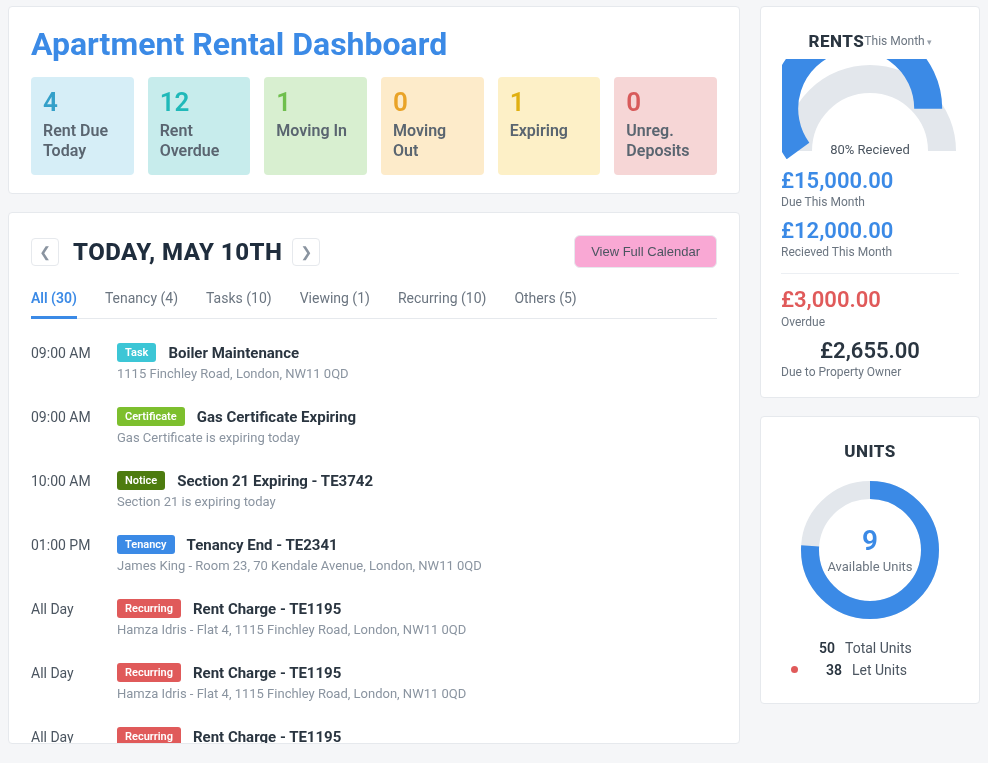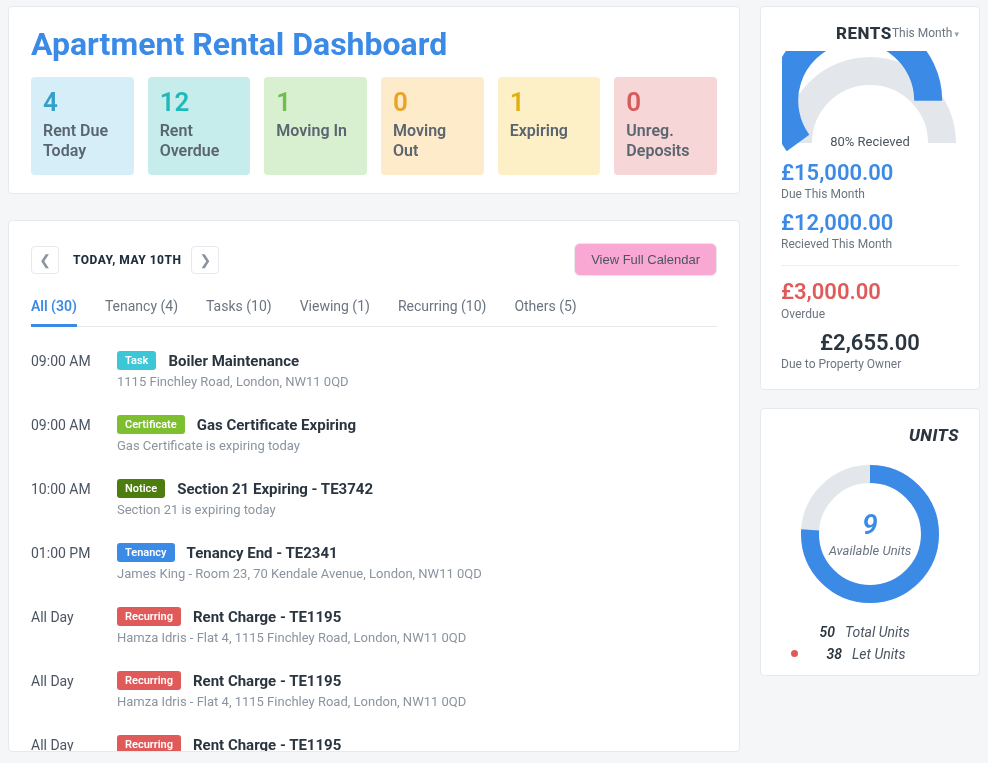--- a/index.html
+++ b/index.html
@@ -10,21 +10,21 @@
     width: 988px;
     height: 763px;
     overflow: hidden;
     padding: 6px 0 0 0;
   }
   .layout {
     display: flex;
     gap: 20px;
     padding: 0 8px;
   }
-  .left-col { flex: 1; min-width: 0; display: flex; flex-direction: column; gap: 26px; }
+  .left-col { flex: 1; min-width: 0; display: flex; flex-direction: column; gap: 18px; }
   .right-col { width: 220px; display: flex; flex-direction: column; gap: 18px; }
 
   .card {
     background: #fff;
     border: 1px solid #e6e9ed;
     border-radius: 4px;
     padding: 18px 22px;
   }
 
   
@@ -58,21 +58,21 @@
   .nav-btn {
     width: 28px; height: 28px;
     border: 1px solid #e6e9ed;
     border-radius: 4px;
     background: #fff;
     display: flex; align-items: center; justify-content: center;
     cursor: pointer;
     color: #8a94a0;
     font-size: 14px;
   }
-  .cal-title { font-size: 12px; font-weight: 800; letter-spacing: .5px; margin-left: 14px; }
+  .cal-title { font-size: 24px; font-weight: 800; letter-spacing: .5px; margin-left: 14px; }
   .spacer { flex: 1; }
   .view-cal-btn {
     border: 1px solid #e6e9ed;
     border-radius: 6px;
     background: #f9a8d4;
     padding: 8px 16px;
     font-size: 13px;
     color: #4b5560;
     cursor: pointer;
     margin-left: 12px;
@@ -114,21 +114,21 @@
   .bg-task    { background: #3cc6d6; }
   .bg-cert    { background: #7dbf2e; }
   .bg-notice  { background: #4d7c0f; }
   .bg-tenancy { background: #3b8ae6; }
   .bg-recur   { background: #e05a5a; }
   .event-title { font-size: 15px; font-weight: 700; color: #2a3540; }
   .event-sub { font-size: 13px; color: #8a94a0; }
 
   
   .panel-title { font-size: 17px; font-weight: 800; letter-spacing: .5px; color: #2a3540; }
-  .panel-head { display:flex; align-items:center; justify-content: flex-end; margin-bottom: 8px;}
+  .panel-head { display:flex; align-items:center; justify-content: center; margin-bottom: 8px; margin-top: 8px;}
   .select-lite { font-size: 12px; color: #6b7580; cursor: pointer; }
   .select-lite::after { content: " \25BE"; font-size: 9px; color: #9aa2ac;}
 
   .gauge-wrap { position: relative; width: 176px; height: 100px; margin: 0 auto; }
   .gauge-wrap svg { width: 176px; height: 100px; }
   .gauge-label {
     position: absolute; left:0; right:0; bottom: 2px;
     text-align: center; font-size: 13px; color: #4b5560;
   }
 
@@ -148,21 +148,21 @@
   .donut-num { font-size: 28px; font-weight: 600; color: #3b8ae6; }
   .donut-lbl { font-size: 13px; color: #6b7580; line-height:1.2; margin-top:2px;}
 
   .unit-stats { margin-top: 6px; }
   .unit-row { display: flex; align-items: center; gap: 10px; font-size: 14px; color: #4b5560; padding: 3px 0 3px 26px;}
   .unit-row .n { width: 28px; font-weight: 600; color: #2a3540; text-align:right; }
   .dot { width:7px; height:7px; border-radius:50%; display:inline-block; margin-left:-16px; margin-right:6px;}
   .dot.red { background: #e05a5a; }
 
   .card.rents { padding: 16px 20px 18px 20px; }
-  .card.units { padding: 16px 20px 10px 20px; font-style: italic; }
+  .card.units { padding: 16px 20px 22px 20px; }
 </style>
 </head>
 <body>
 
 <div class="layout">
   <div class="left-col">
 
     <div class="card">
       <h1 class="dash-title">Apartment Rental Dashboard</h1>
       <div class="stat-row" id="stat-row">

